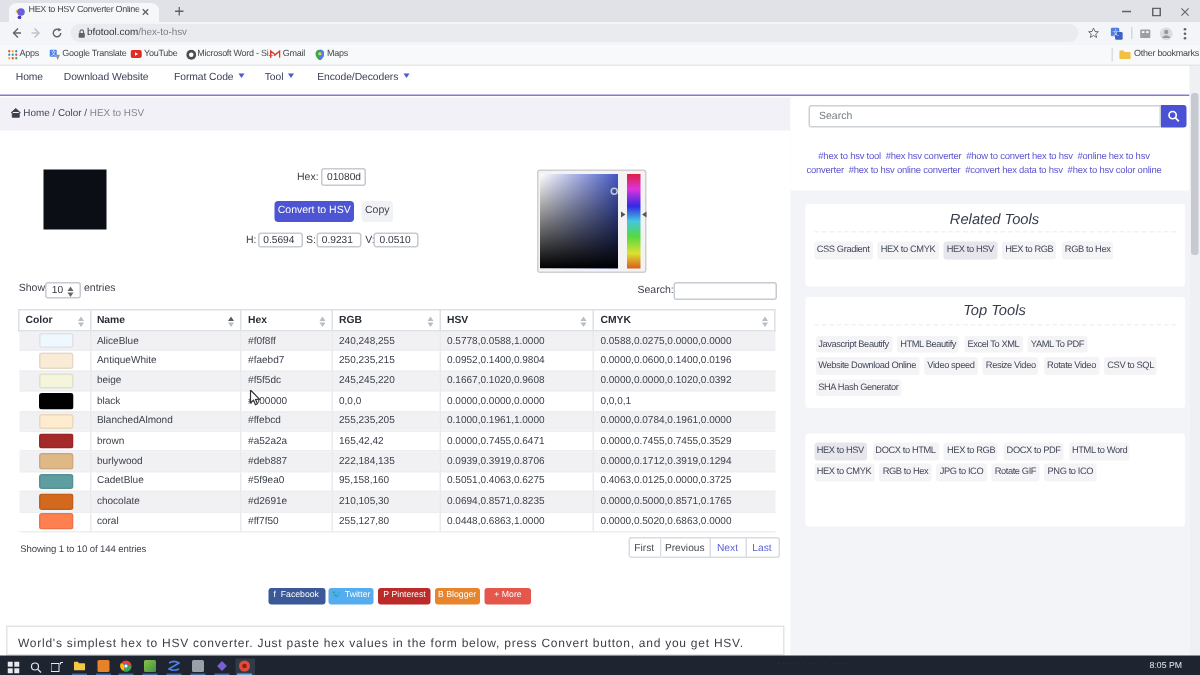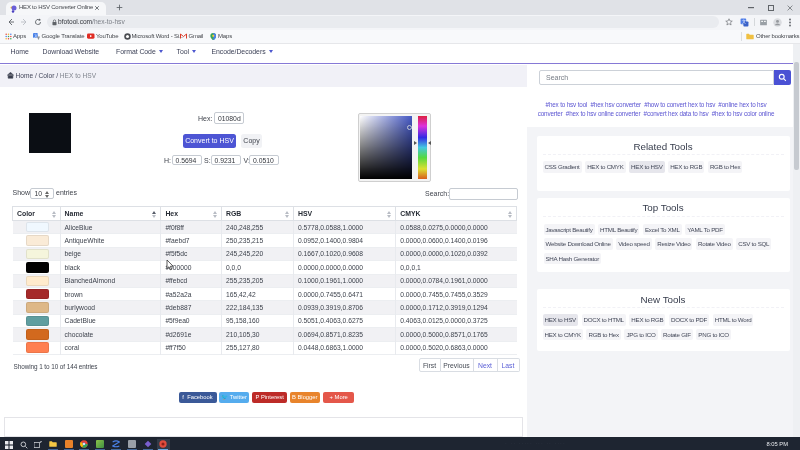--- a/index.html
+++ b/index.html
@@ -88,21 +88,21 @@
 #scard1 { left:527px; top:64.5px; width:266px; height:62.5px; background:#fff; }
 #sinput { left:539px; top:70px; width:235px; height:14.5px; background:#fff; border:1px solid #ccd1d8; border-radius:2px 0 0 2px; font-size:7px; color:#767c85; padding-left:6px; line-height:13px; }
 #sbtn { left:774px; top:70px; width:17px; height:14.5px; background:#4a51d4; border-radius:0 2px 2px 0; }
 .hashline { width:266px; text-align:center; font-size:6.3px; letter-spacing:-0.15px; color:#5b55d2; white-space:nowrap; }
 #hash1 { left:523px; top:100.5px; }
 #hash2 { left:523px; top:110px; }
 .scard { left:536.5px; width:253.5px; background:#fff; border-radius:2px; overflow:hidden; }
 #scard2 { top:136px; height:55px; }
 #scard3 { top:197.5px; height:74.5px; }
 #scard4 { top:289px; height:62px; }
-.stitle { width:241px; margin-left:6px; text-align:center; font-size:9.8px; color:#363c4c; font-weight:500; border-bottom:1px dashed #f1f1f6; padding-bottom:2.6px; }
+.stitle { width:241px; margin-left:6px; text-align:center; font-size:9.8px; color:#363c4c; font-weight:500; border-bottom:1px dashed #f1f1f6; padding-bottom:2.6px;font-style:italic; }
 .tagrow { white-space:nowrap; font-size:0; line-height:0; }
 .tag { display:inline-block; vertical-align:top; line-height:normal; background:#f4f4f7; border-radius:2px; font-size:6.2px; letter-spacing:-0.26px; color:#434858; padding:2px 2px 2.5px 2px; margin-right:3.6px; }
 .tag.hl { background:#e6e6ec; }
 
 #sbtrack { left:793px; top:44px; width:7px; height:393px; background:#eef0f3; }
 #sbthumb { left:794px; top:62px; width:5px; height:108px; background:#c6cad0; border-radius:2px; }
 
 #taskbar { left:0; top:437px; width:800px; height:13px; background:#1e2531; }
 #clock { right:12px; top:441px; font-size:5.8px; color:#e8eaee; }
 .tbicon { top:440px; width:8px; height:8px; }
@@ -419,20 +419,21 @@
       <path d="M1 0 L1 8.5 L3 6.8 L4.3 9.8 L5.6 9.2 L4.4 6.3 L7 6.1 Z" fill="#fff" stroke="#333" stroke-width="0.8"></path>
     </svg>
 
   <div class="abs soc" id="socfb">f &nbsp;Facebook</div>
   <div class="abs soc" id="soctw">🐦 Twitter</div>
   <div class="abs soc" id="socpin">P Pinterest</div>
   <div class="abs soc" id="socbl">B Blogger</div>
   <div class="abs soc" id="socmore">+ More</div>
 
   <div class="abs" id="footbox"></div>
+  <div class="abs" id="foottext">World's simplest hex to HSV converter. Just paste hex values in the form below, press Convert button, and you get HSV.</div>
 
   <div class="abs" id="scard1"></div>
   <div class="abs" id="sinput">Search</div>
   <div class="abs" id="sbtn">
       <svg style="position:absolute;left:4px;top:3px" width="9" height="9" viewBox="0 0 12 12">
         <circle cx="5" cy="5" r="3.2" fill="none" stroke="#fff" stroke-width="1.5"></circle>
         <path d="M7.5 7.5 L10.5 10.5" stroke="#fff" stroke-width="1.5"></path>
       </svg>
     </div>
   <div class="abs hashline" id="hash1">#hex to hsv tool &nbsp;#hex hsv converter &nbsp;#how to convert hex to hsv &nbsp;#online hex to hsv</div>
@@ -449,21 +450,20 @@
       <span class="tag">Javascript Beautify</span><span class="tag">HTML Beautify</span><span class="tag">Excel To XML</span><span class="tag">YAML To PDF</span>
     </div>
     <div class="tagrow" style="margin:3px 0 0 7px">
       <span class="tag">Website Download Online</span><span class="tag">Video speed</span><span class="tag">Resize Video</span><span class="tag">Rotate Video</span><span class="tag">CSV to SQL</span>
     </div>
     <div class="tagrow" style="margin:3px 0 0 7px">
       <span class="tag">SHA Hash Generator</span>
     </div>
   </div>
   <div class="abs scard" id="scard4">
-    <div class="stitle" style="margin-top:4.6px">New Tools</div>
     <div class="tagrow" style="margin:6.2px 0 0 6px">
       <span class="tag hl">HEX to HSV</span><span class="tag">DOCX to HTML</span><span class="tag">HEX to RGB</span><span class="tag">DOCX to PDF</span><span class="tag">HTML to Word</span>
     </div>
     <div class="tagrow" style="margin:2.8px 0 0 6px">
       <span class="tag">HEX to CMYK</span><span class="tag">RGB to Hex</span><span class="tag">JPG to ICO</span><span class="tag">Rotate GIF</span><span class="tag">PNG to ICO</span>
     </div>
   </div>
 
   <div class="abs" id="sbtrack"></div>
   <div class="abs" id="sbthumb"></div>

